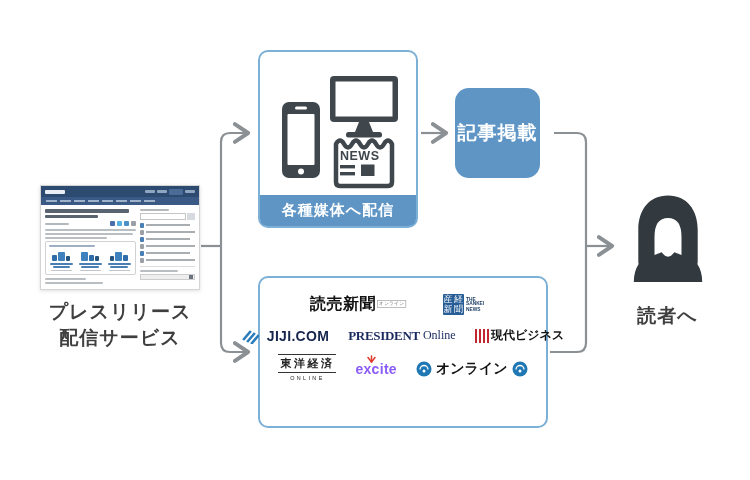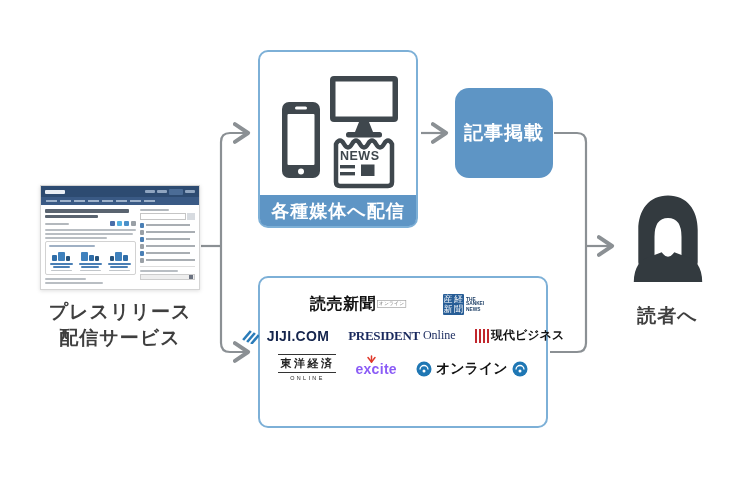--- a/index.html
+++ b/index.html
@@ -75,25 +75,25 @@
     position:absolute; left:258px; top:50px; width:160px; height:178px;
     background:#fff; border:2px solid #7db0d7; border-radius:10px;
   }
   .box-top .icons { position:absolute; left:14px; top:8px; }
   .bar {
     position:absolute; left:0; right:0; bottom:0; height:31px;
     background:#5e95c5; border-radius:0 0 7px 7px;
     display:flex; align-items:center; justify-content:center;
     color:#fff; font-weight:bold; letter-spacing:1px;
   }
-  .box-top .bar { font-size:18px; }
+  .box-top .bar { font-size:15px; }
 
   
   .box-article {
-    position:absolute; left:455px; top:88px; width:98px; height:90px;
+    position:absolute; left:455px; top:88px; width:85px; height:90px;
     background:#5e95c5; border-radius:14px;
     display:flex; align-items:center; justify-content:center;
     color:#fff; font-size:19px; font-weight:bold; letter-spacing:1px;
   }
 
   
   .box-bottom {
     position:absolute; left:258px; top:276px; width:290px; height:152px;
     background:#fff; border:2px solid #7db0d7; border-radius:10px;
   }

